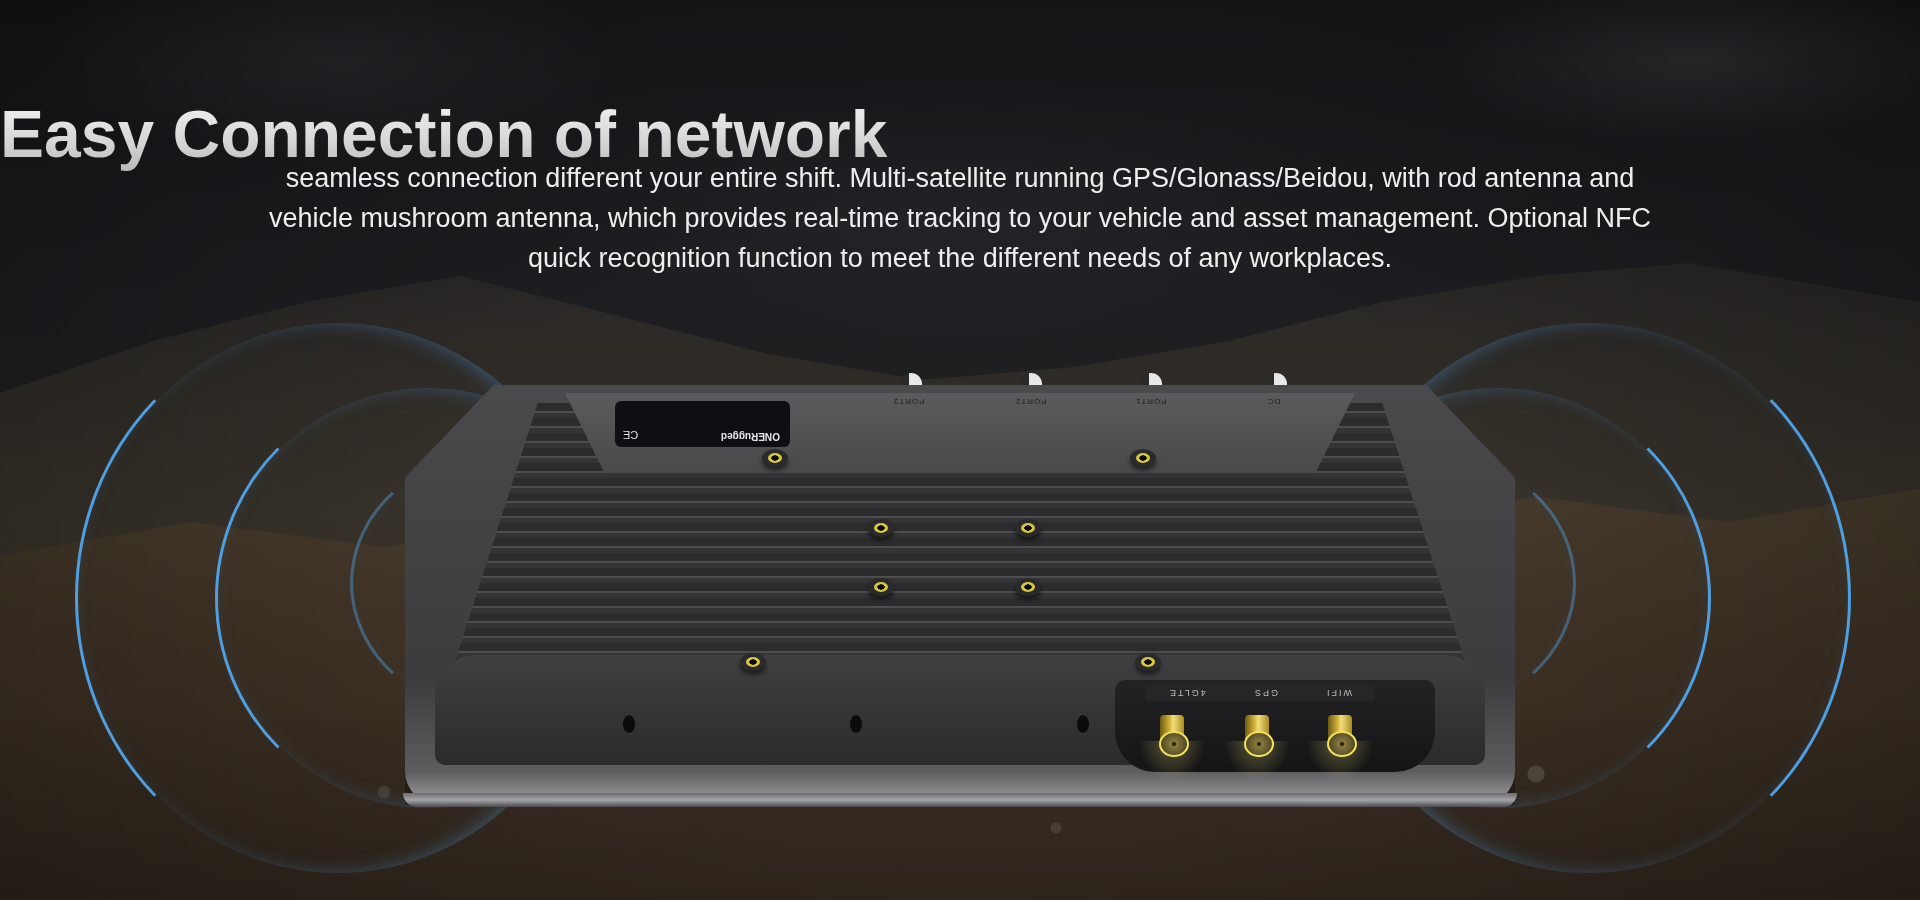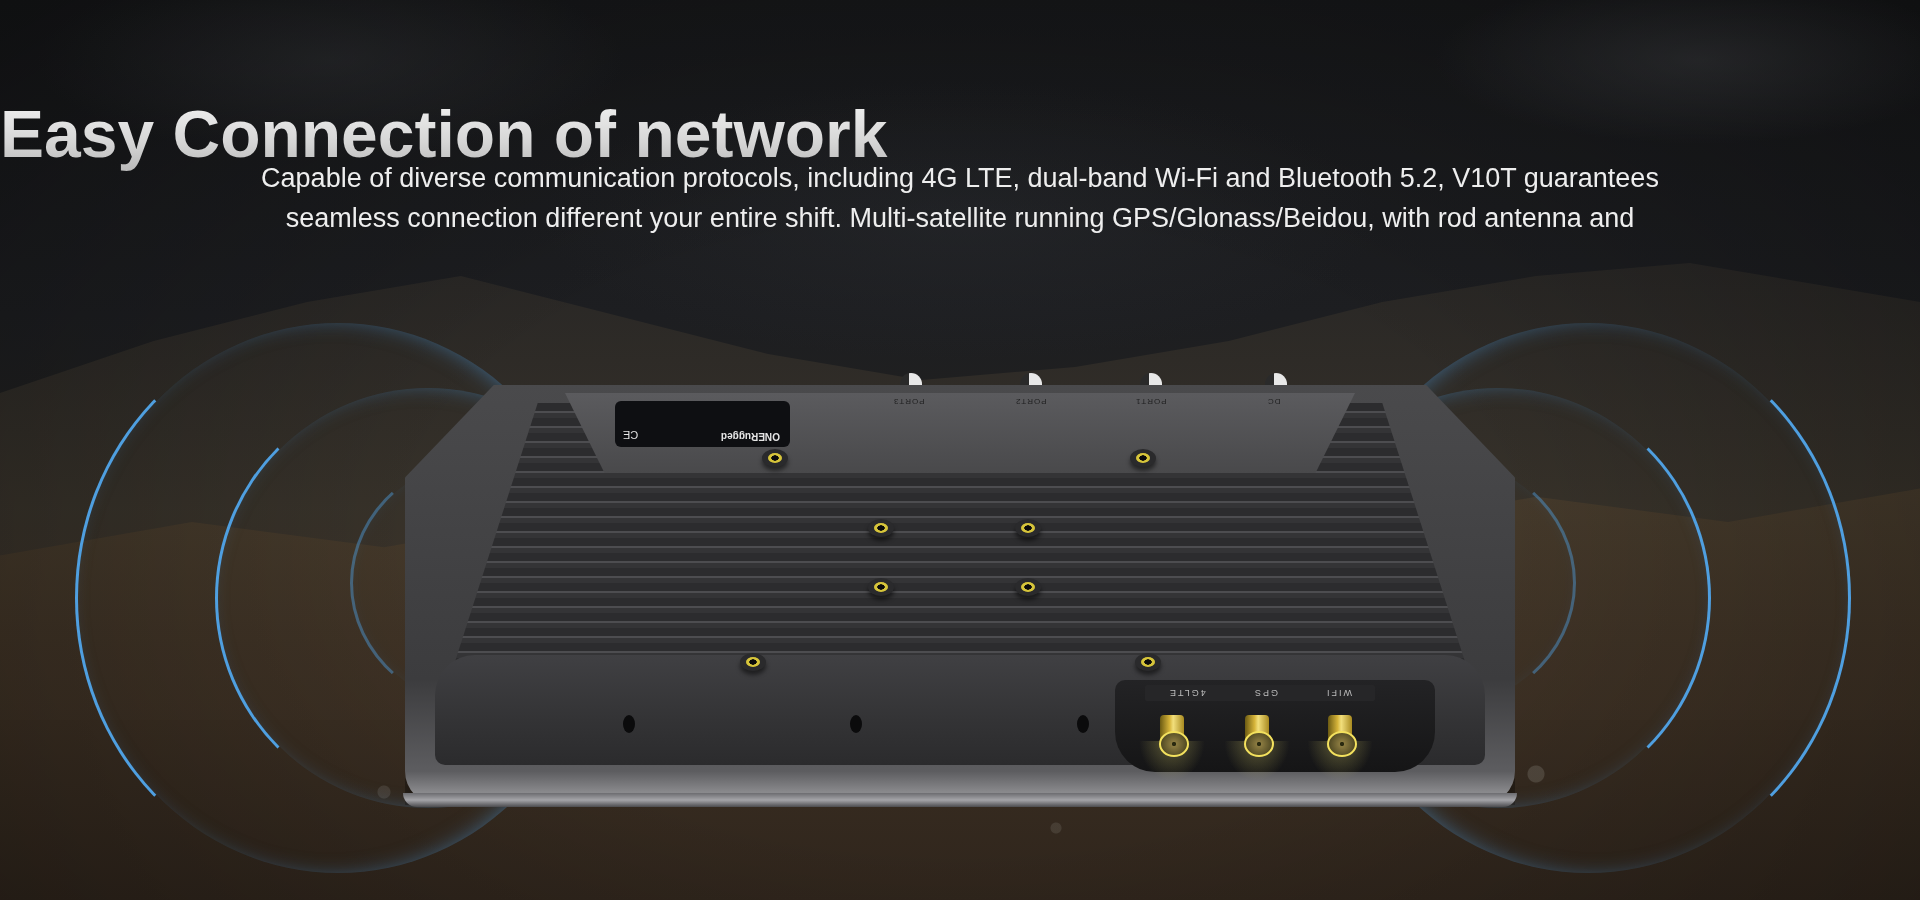--- a/index.html
+++ b/index.html
@@ -168,22 +168,23 @@
   <div class="sky"></div>
   <div class="ridge r1"></div>
   <div class="ridge r2"></div>
   <div class="ridge r3"></div>
   <div class="vignette"></div>
 </div>
 
 <h1 class="title">Easy Connection of network</h1>
 
 <div class="desc">
-  <span>Capable of diverse communication protocols, including 4G LTE, dual-band Wi-Fi and Bluetooth 5.2, V10T guarantees</span>
   <span>seamless connection different your entire shift. Multi-satellite running GPS/Glonass/Beidou, with rod antenna and</span>
+  <span>vehicle mushroom antenna, which provides real-time tracking to your vehicle and asset management. Optional NFC</span>
+  <span>quick recognition function to meet the different needs of any workplaces.</span>
 </div>
 
 <div>
   <div class="arc left" style="left:75px; top:320px; width:520px; height:550px;"></div>
   <div class="arc left" style="left:215px; top:385px; width:420px; height:420px;"></div>
   <div class="arc left faint" style="left:350px; top:450px; width:300px; height:260px;"></div>
 </div>
 
 <div>
   <div class="arc right" style="left:1325px; top:320px; width:520px; height:550px;"></div>

